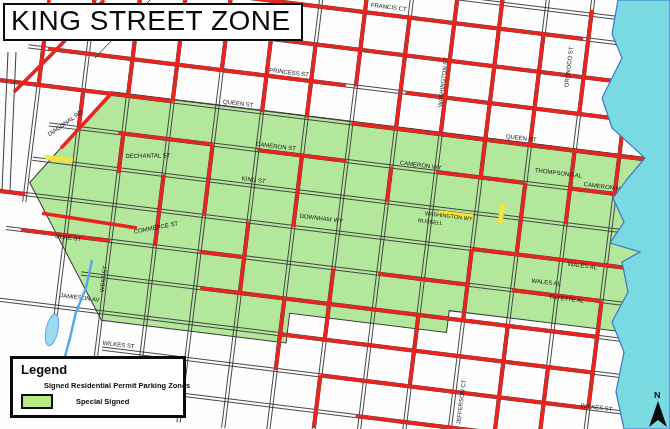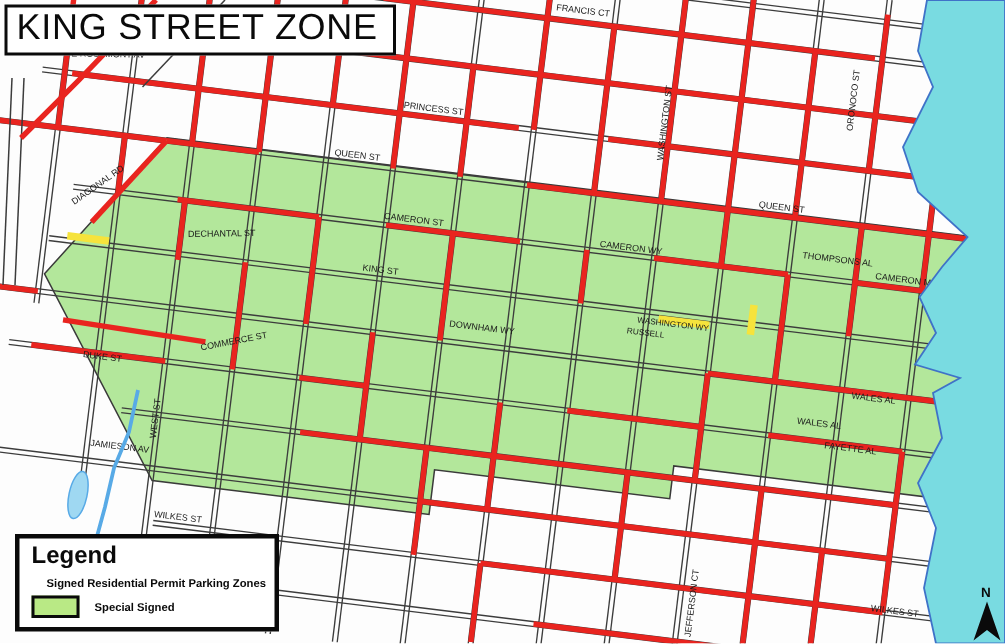--- a/index.html
+++ b/index.html
@@ -1,25 +1,25 @@
 <!DOCTYPE html>
 <html><head>
 <meta charset="utf-8">
 <style>
   html,body{margin:0;padding:0;background:#fff;}
   .stage{position:relative;width:670px;height:429px;overflow:hidden;background:#fdfdfd;
          font-family:"Liberation Sans",sans-serif;}
   .stage svg{position:absolute;left:0;top:0;}
   .title-box{position:absolute;left:3px;top:3px;background:#fff;border:2px solid #0a0a0a;
-             padding:0 10px 2px 6px;font-size:24px;font-weight:500;color:#0a0a0a;
+             padding:0 10px 2px 6px;font-size:28px;font-weight:500;color:#0a0a0a;
              letter-spacing:.5px;white-space:nowrap;z-index:5;}
   .legend-box{position:absolute;left:10px;top:356px;width:176px;background:#fff;
               border:3px solid #0a0a0a;padding:2px 6px 6px 8px;z-index:5;box-sizing:border-box;}
-  .legend-title{font-size:16px;font-weight:700;color:#0a0a0a;margin:1px 0 2px 0;}
-  .legend-row{display:flex;align-items:center;gap:10px;margin-top:4px;}
+  .legend-title{font-size:13px;font-weight:700;color:#0a0a0a;margin:1px 0 2px 0;}
+  .legend-row{display:flex;align-items:center;gap:23px;margin-top:4px;}
   .legend-row .lab{font-size:7.5px;font-weight:600;color:#0a0a0a;white-space:nowrap;}
   .sw-line{width:30px;height:4px;}
   .sw-rect{width:30px;height:10px;}
   .sw-rect-border{width:28px;height:11px;border:2px solid #0a0a0a;}
 </style>
 </head>
 <body>
 
 <div class="stage">
   <div id="map-container">

